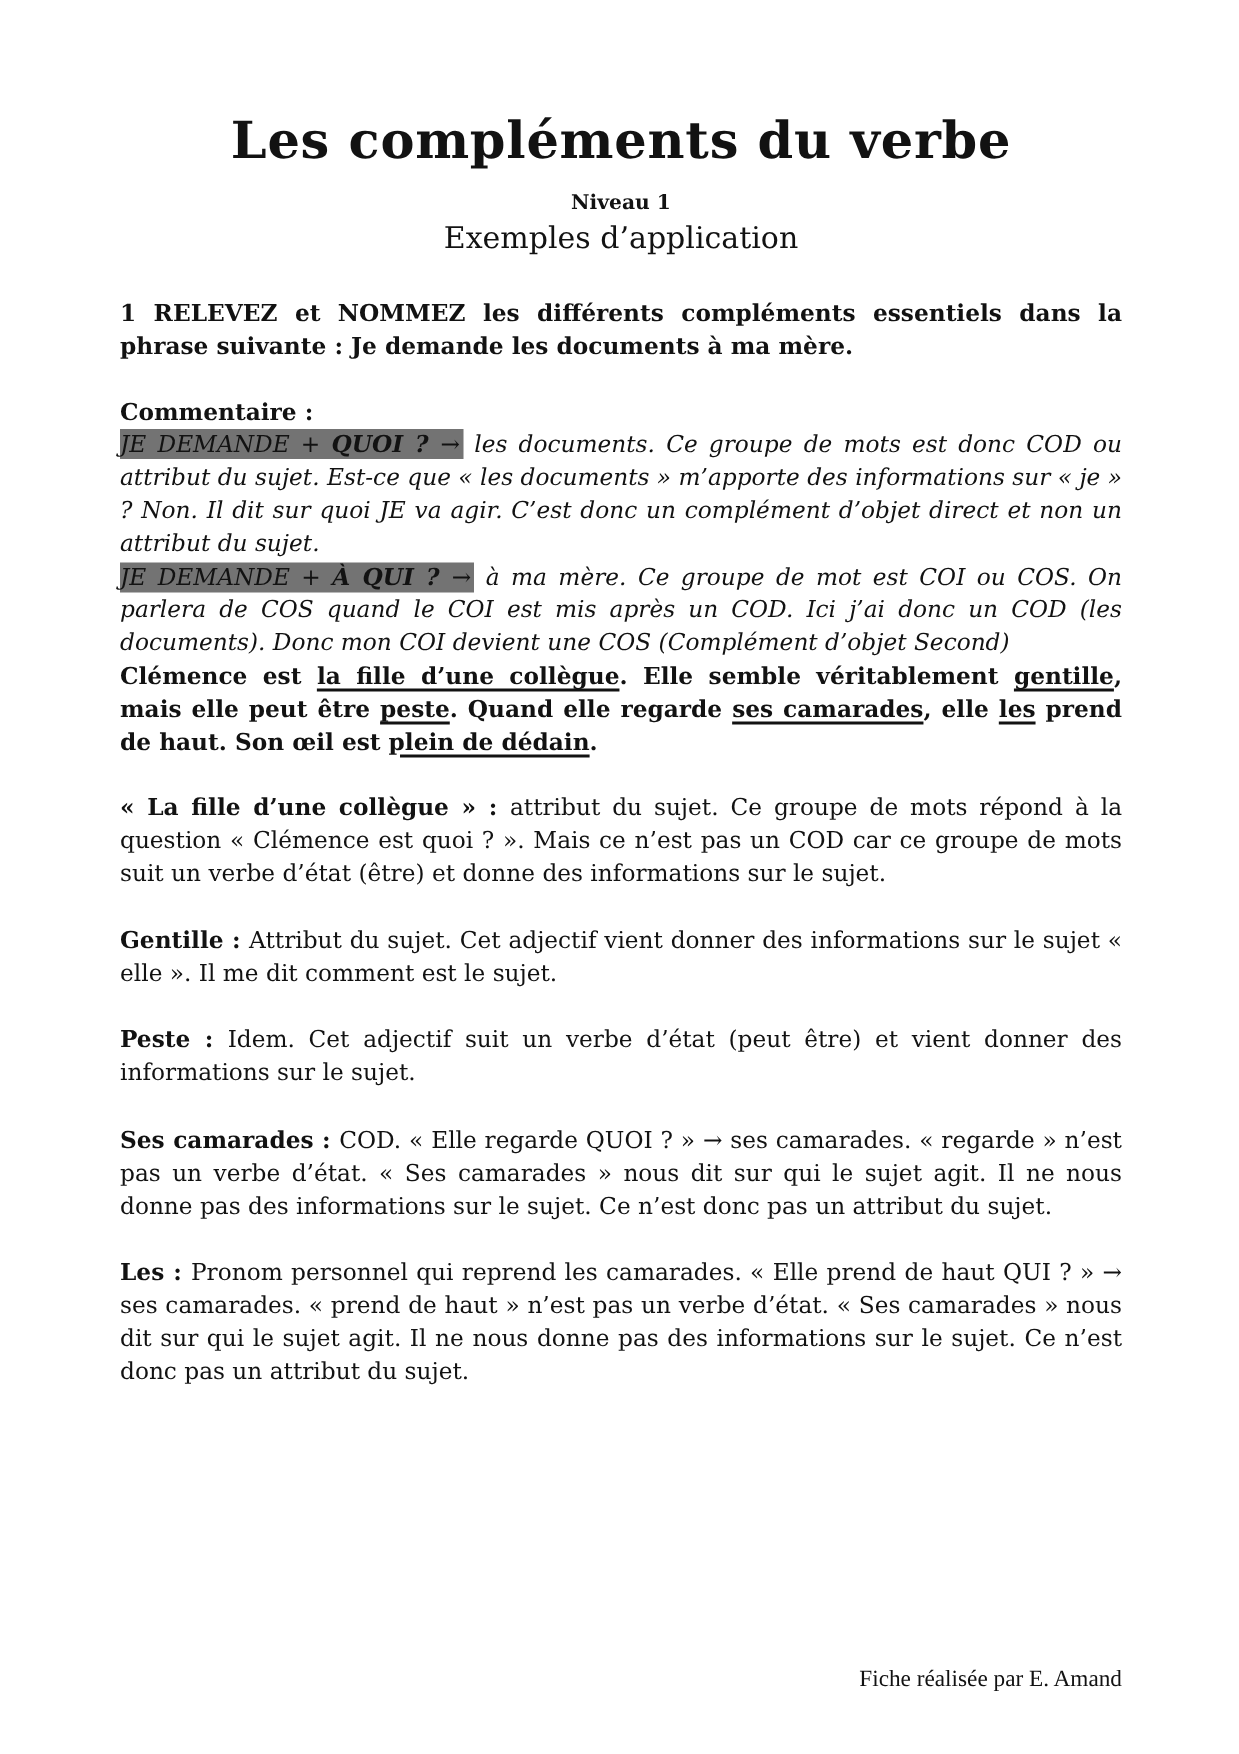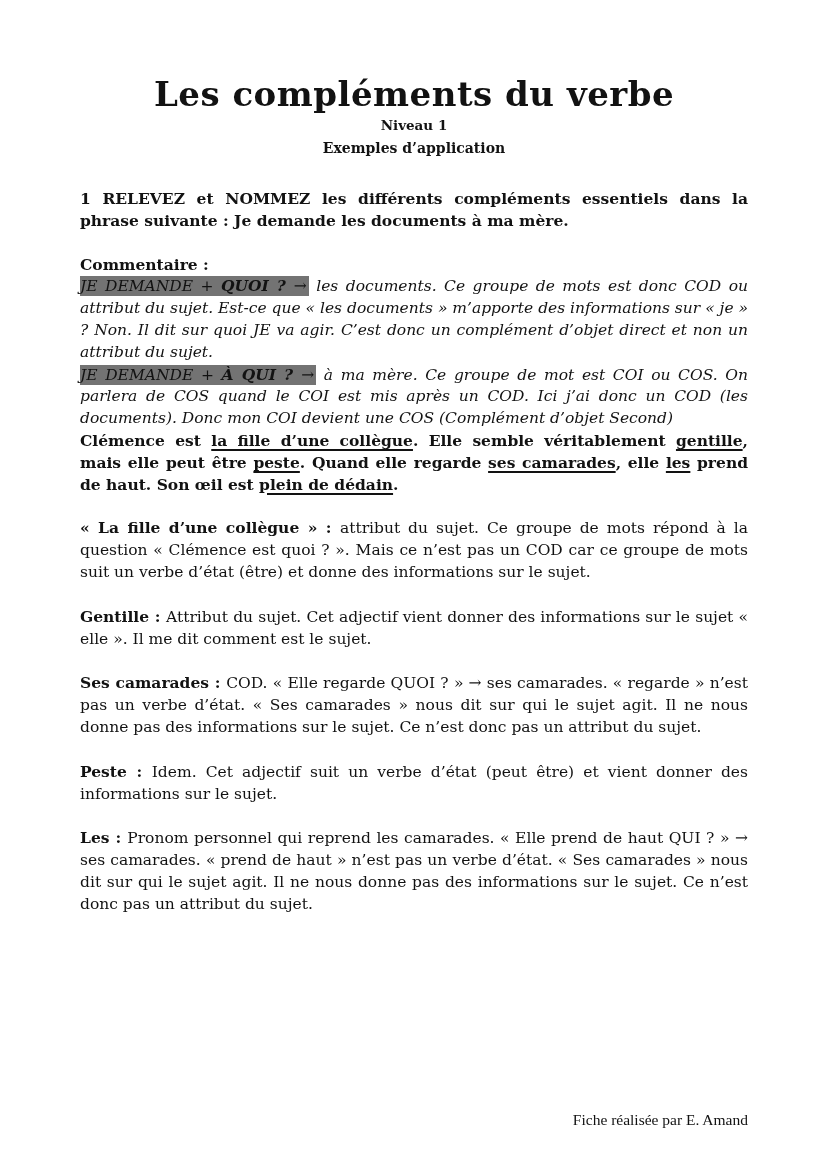--- a/index.html
+++ b/index.html
@@ -23,25 +23,25 @@
     font-size: 34px;
     font-weight: 700;
     line-height: 40px;
     letter-spacing: 0.5px;
     margin: 0;
   }
   .subtitle-sm {
     font-size: 13.5px;
     font-weight: 700;
     line-height: 19px;
-    margin: 2px 0 0 0;
+    margin: 12px 0 0 0;
   }
   .subtitle {
-    font-size: 14px;
-    font-weight: 700;
+    font-size: 20px;
+    font-weight: 400;
     line-height: 24px;
     margin: 1px 0 0 0;
   }
   p.body {
     font-size: 15.5px;
     line-height: 21.8px;
     text-align: justify;
     margin: 0;
   }
   .mt   { margin-top: 22px !important; }
@@ -101,25 +101,25 @@
 
   <p class="body mt">
     <span class="b">« La fille d’une collègue » : </span><span>attribut du sujet. Ce groupe de mots répond à la question « Clémence est quoi ? ». Mais ce n’est pas un COD car ce groupe de mots suit un verbe d’état (être) et donne des informations sur le sujet.</span>
   </p>
 
   <p class="body mt">
     <span class="b">Gentille : </span><span>Attribut du sujet. Cet adjectif vient donner des informations sur le sujet « elle ». Il me dit comment est le sujet.</span>
   </p>
 
   <p class="body mt">
-    <span class="b">Ses camarades : </span><span> COD. « Elle regarde QUOI ? » → ses camarades. « regarde » n’est pas un verbe d’état. « Ses camarades » nous dit sur qui le sujet agit. Il ne nous donne pas des informations sur le sujet. Ce n’est donc pas un attribut du sujet.</span>
+    <span class="b">Peste : </span><span>Idem. Cet adjectif suit un verbe d’état (peut être) et vient donner des informations sur le sujet.</span>
   </p>
 
   <p class="body mt">
-    <span class="b">Peste : </span><span>Idem. Cet adjectif suit un verbe d’état (peut être) et vient donner des informations sur le sujet.</span>
+    <span class="b">Ses camarades : </span><span> COD. « Elle regarde QUOI ? » → ses camarades. « regarde » n’est pas un verbe d’état. « Ses camarades » nous dit sur qui le sujet agit. Il ne nous donne pas des informations sur le sujet. Ce n’est donc pas un attribut du sujet.</span>
   </p>
 
   <p class="body mt">
     <span class="b">Les : </span><span>Pronom personnel qui reprend les camarades. « Elle prend de haut QUI ? » → ses camarades. « prend de haut » n’est pas un verbe d’état. « Ses camarades » nous dit sur qui le sujet agit. Il ne nous donne pas des informations sur le sujet. Ce n’est donc pas un attribut du sujet.</span>
   </p>
 
   <div class="footer">Fiche réalisée par E. Amand</div>
 
 </div>
 

